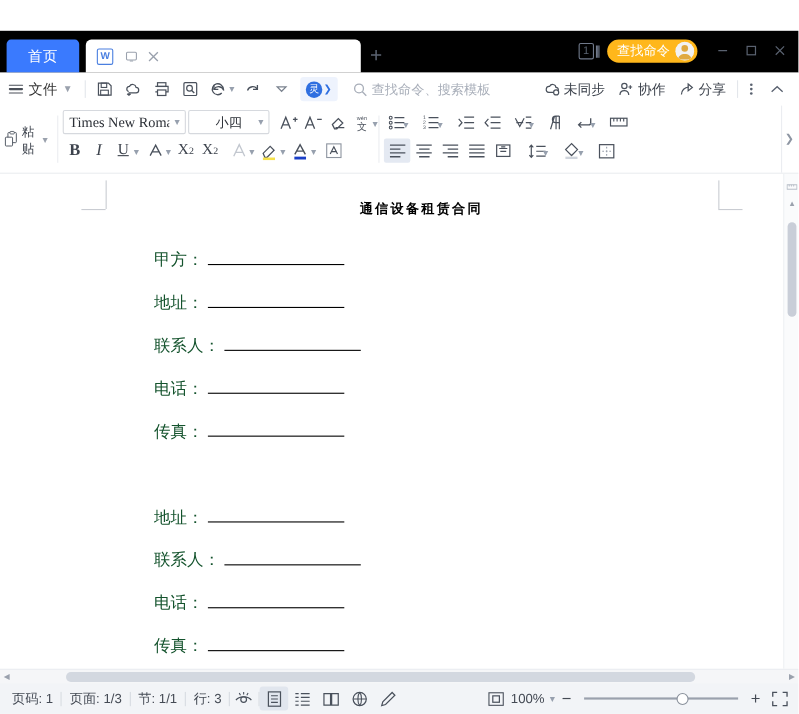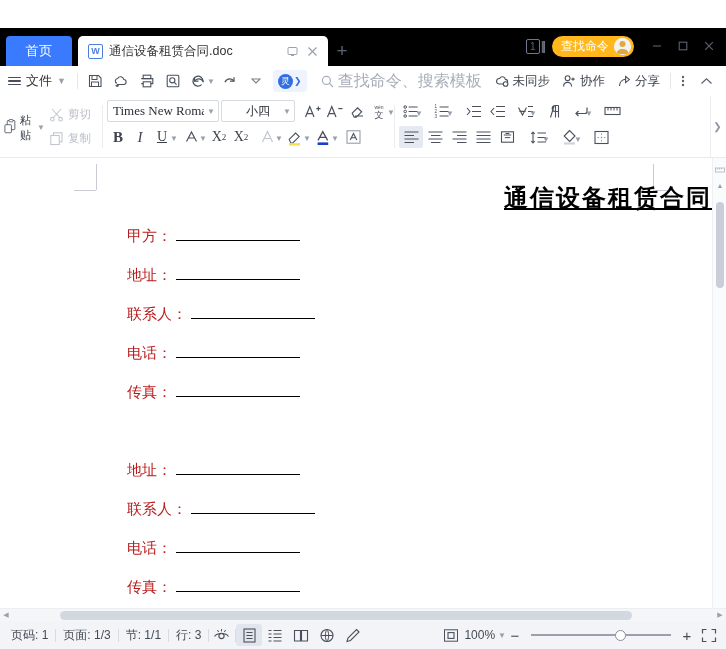--- a/index.html
+++ b/index.html
@@ -73,21 +73,21 @@
   .qcaret { color: #97a0ae; font-size: 8px; margin-left: -5px; margin-right: 2px; }
   .ai-btn {
     width: 34px; height: 22px; border-radius: 3px; background: #eef3fd;
     display: flex; align-items: center; justify-content: center; margin-left: 4px;
   }
   .ai-btn .circ {
     width: 15px; height: 15px; border-radius: 50%; background: #2f6fe0;
     color: #fff; font-size: 9px; display: flex; align-items: center; justify-content: center;
   }
   .ai-btn .ch { color: #2f6fe0; font-size: 9px; margin-left: 1px; }
-  .mr-search { display: flex; align-items: center; margin-left: 14px; color: #a8aeb9; font-size: 16px; }
+  .mr-search { display: flex; align-items: center; margin-left: 14px; color: #a8aeb9; font-size: 12px; }
   .mr-search svg { margin-right: 4px; }
   .mr-right { position: absolute; right: 4px; display: flex; align-items: center; }
   .mr-item { display: flex; align-items: center; color: #3d434d; font-size: 12.5px; padding: 0 6px; height: 24px; }
   .mr-item svg { margin-right: 3px; }
 
   
   .ribbon {
     height: 62px; background: #fff; display: flex; align-items: stretch;
     flex: 0 0 62px; position: relative; border-bottom: 1px solid #e8eaee;
   }
@@ -139,27 +139,27 @@
 
   
   .docarea { flex: 1; background: #fff; position: relative; overflow: hidden; }
   .page {
     position: absolute; left: 54px; right: 14px; top: 0; bottom: 0; background: #fff;
   }
   .mk { position: absolute; border-color: #c9ccd2; }
   .mk.tl { left: 42px; top: 8px; width: 24px; height: 24px;
     border-left: 1px solid #c9ccd2; border-top: 1px solid #c9ccd2; }
   .doc-title {
-    position: absolute; left: 0; right: 0; top: 24px; text-align: right;
+    position: absolute; left: 0; right: 0; top: 24px; text-align: center;
     font-family: "Liberation Serif", "DejaVu Serif", serif;
-    font-weight: 700; font-size: 24px; color: #000; letter-spacing: 2px; text-decoration: underline;
+    font-weight: 700; font-size: 12px; color: #000; letter-spacing: 2px;
   }
   .doc-line {
-    position: absolute; left: 73px; font-family: "Liberation Serif", "DejaVu Serif", serif;
-    font-size: 15px; color: #b91c1c; white-space: nowrap; display: flex; align-items: baseline;
+    position: absolute; left: 86px; font-family: "Liberation Serif", "DejaVu Serif", serif;
+    font-size: 15px; color: #14532d; white-space: nowrap; display: flex; align-items: baseline;
   }
   .doc-line .blank {
     display: inline-block; width: 124px; border-bottom: 1.4px solid #000;
     margin-left: 4px; height: 13px;
   }
   .doc-para {
     position: absolute; left: 70px; right: 30px; font-family: "Liberation Serif","DejaVu Serif", serif;
     font-size: 15px; color: #000; white-space: nowrap; display: flex; justify-content: space-between;
   }
 
@@ -201,21 +201,20 @@
 <body>
 
 <div id="app">
 
   <div class="titlebar">
     <div class="tb-home">
       <span>首页</span>
     </div>
     <div class="tb-tab">
       <span class="wicon">W</span>
-      <span class="tname">通信设备租赁合同.doc</span>
       <span class="tact">
         <svg width="11" height="11" viewBox="0 0 11 11">
             <rect x="1" y="1.5" width="9" height="7" rx="1" fill="none" stroke="#9aa1ad" stroke-width="1"></rect>
             <path d="M4 9.5h3" stroke="#9aa1ad" stroke-width="1"></path>
           </svg>
       </span>
       <span class="tact">
         <svg width="11" height="11" viewBox="0 0 11 11">
             <path d="M1.5 1.5 L9.5 9.5 M9.5 1.5 L1.5 9.5" stroke="#9aa1ad" stroke-width="1.2"></path>
           </svg>
@@ -372,37 +371,20 @@
       <div class="big-btn">
         <svg width="22" height="22" viewBox="0 0 22 22">
           <rect x="5.5" y="2.5" width="10" height="12" rx="1" fill="none" stroke="#4a515c" stroke-width="1.1"></rect>
           <rect x="8" y="1.2" width="5" height="3" rx="0.8" fill="#fff" stroke="#4a515c" stroke-width="1"></rect>
           <rect x="2.5" y="8" width="8.5" height="10.5" rx="1" fill="#fff" stroke="#4a515c" stroke-width="1.1"></rect>
         </svg>
         <span class="lbl">
             <span>粘贴</span>
             <span class="cv">▼</span>
           </span>
-      </div>
-      <div class="dual">
-        <div class="small-btn">
-          <svg width="15" height="15" viewBox="0 0 15 15">
-              <path d="M3 2 11 11M12 2 4 11" stroke="#c2c7cf" stroke-width="1.1" fill="none"></path>
-              <circle cx="3.4" cy="12.2" r="1.8" fill="none" stroke="#c2c7cf" stroke-width="1.1"></circle>
-              <circle cx="11.6" cy="12.2" r="1.8" fill="none" stroke="#c2c7cf" stroke-width="1.1"></circle>
-            </svg>
-          <span>剪切</span>
-        </div>
-        <div class="small-btn">
-          <svg width="15" height="15" viewBox="0 0 15 15">
-              <rect x="4.5" y="1.8" width="8.5" height="9" fill="none" stroke="#c2c7cf" stroke-width="1.1"></rect>
-              <rect x="1.8" y="4.5" width="8.5" height="9" fill="#fff" stroke="#c2c7cf" stroke-width="1.1"></rect>
-            </svg>
-          <span>复制</span>
-        </div>
       </div>
     </div>
 
     <div class="rb-sep"></div>
 
     <div class="fontbox">
       <div class="fontrow1">
         <div class="combo fontname">
           <span class="txt">Times New Roma</span>
           <span class="cv">▼</span>

